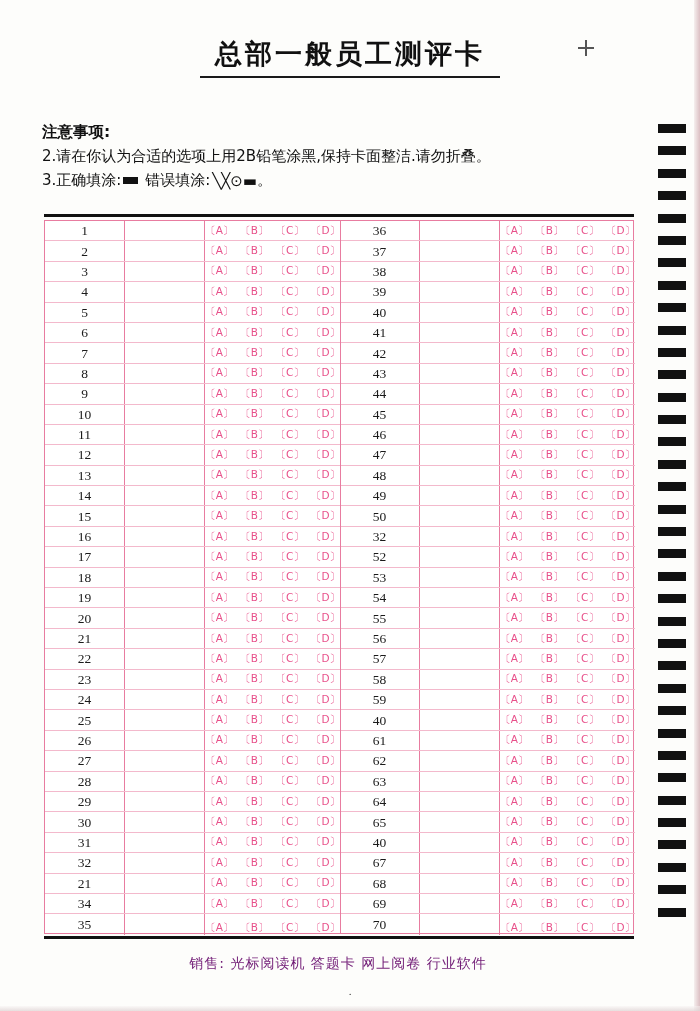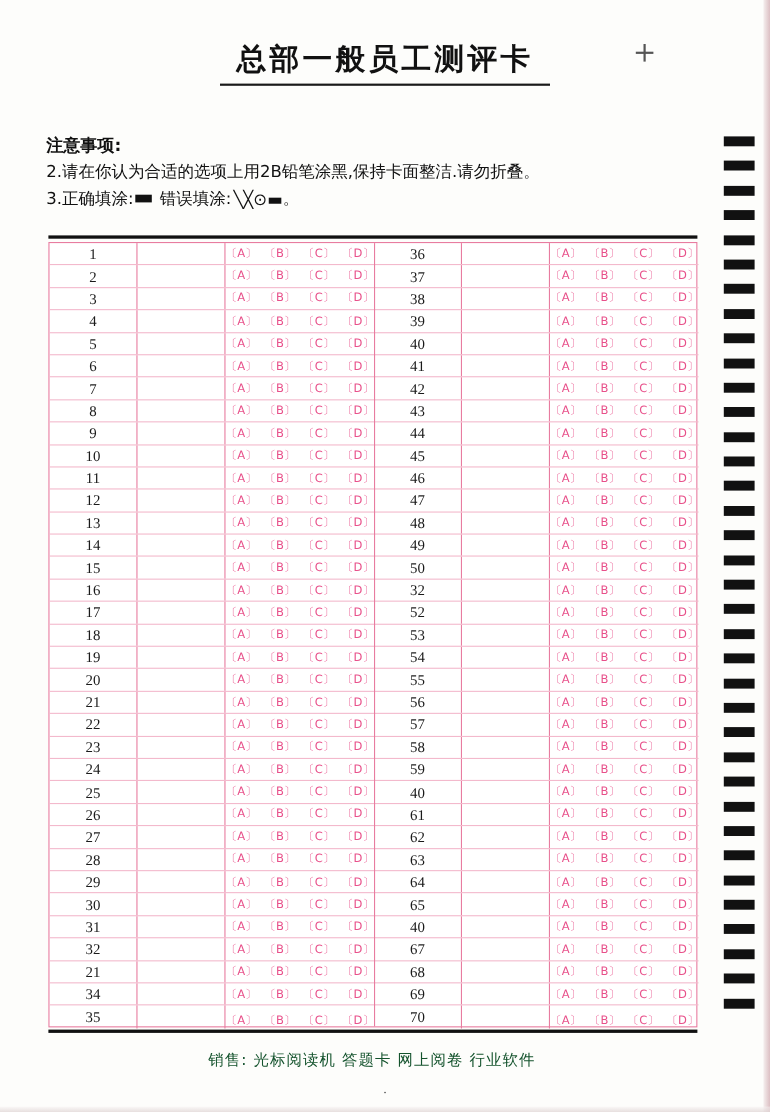--- a/index.html
+++ b/index.html
@@ -185,21 +185,21 @@
   .bub { display: inline-block; }
 
   
   .footer {
     position: absolute;
     left: 0; top: 955px;
     width: 676px;
     text-align: center;
     font-size: 14px;
     font-family: "DejaVu Sans", sans-serif;
-    color: #14532d;
+    color: #701a75;
     letter-spacing: 1px;
   }
   .footer-dot {
     position: absolute;
     left: 0; top: 985px;
     width: 700px;
     text-align: center;
     font-size: 11px;
     color: #333;
   }

